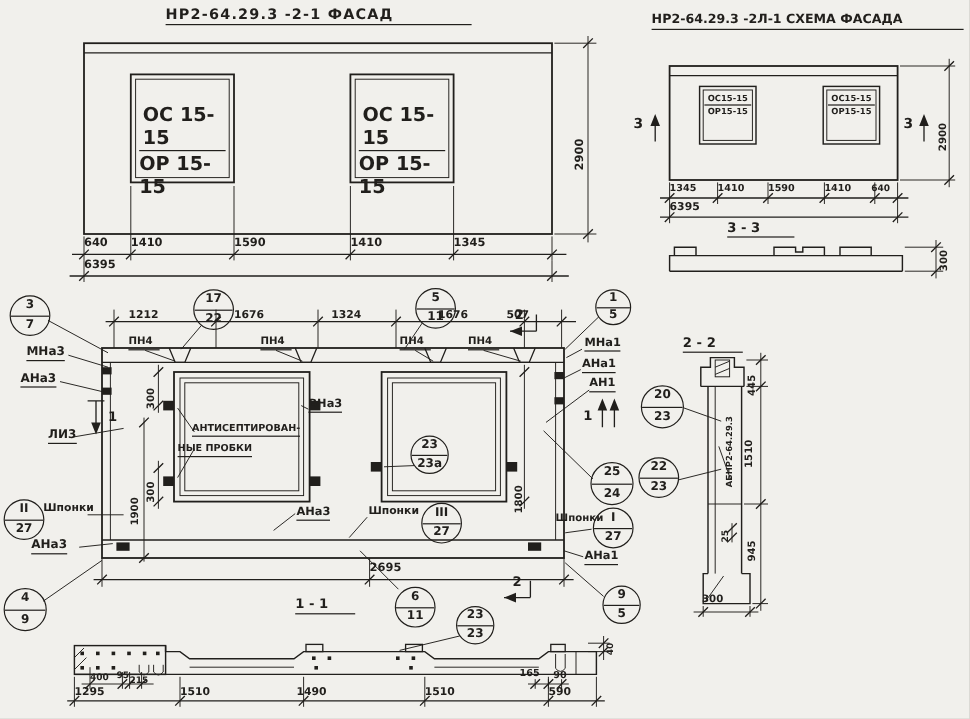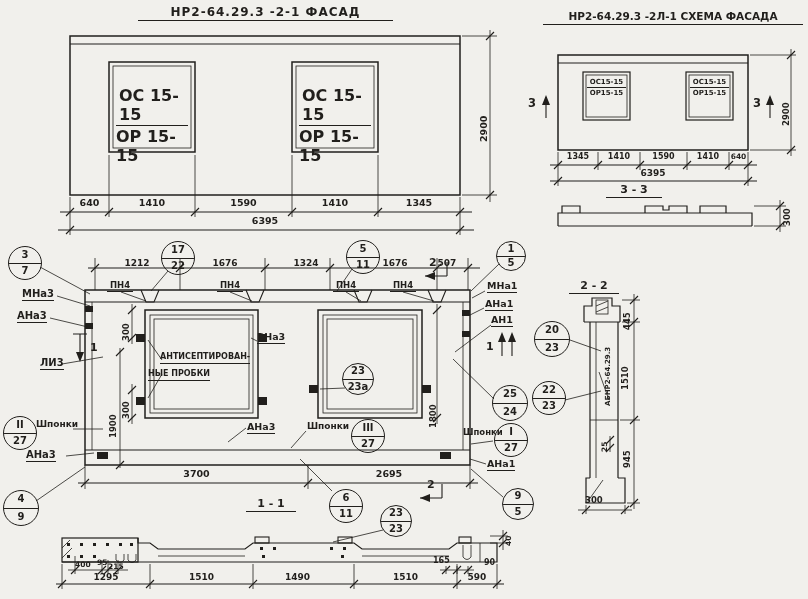--- a/index.html
+++ b/index.html
@@ -2,21 +2,21 @@
 <html><head>
 <meta charset="utf-8">
 <style>
   html,body{margin:0;padding:0;background:#c9c7c2;}
   .sheet{
     position:relative;width:808px;height:599px;overflow:hidden;
     background:#f1f0ec;
     font-family:"DejaVu Sans", sans-serif;color:#211f1c;
   }
   .t{position:absolute;white-space:nowrap;font-weight:700;line-height:1.1;font-size:9.5px;}
-  .c{text-align:center;}
+  .c{text-align:left;}
   .ul{border-bottom:1.3px solid #211f1c;padding-bottom:1px;}
   .vt{transform-origin:0 0;transform:rotate(-90deg);}
   .frac{position:absolute;display:flex;flex-direction:column;align-items:center;font-weight:700;}
   .frac .ftop{border-bottom:1.3px solid #211f1c;padding:0 3px 1px;}
   .frac .fbot{padding-top:1px;}
   .callout{
     position:absolute;border:1.6px solid #211f1c;border-radius:50%;
     box-sizing:border-box;display:flex;flex-direction:column;align-items:stretch;
     overflow:hidden;font-weight:700;background:transparent;
   }
@@ -232,21 +232,20 @@
 <span class="t ul" style="left:487px;top:281px;font-size:9.5px;">МНа1</span>
 <span class="t ul" style="left:485px;top:299px;font-size:9.5px;">АНа1</span>
 <span class="t ul" style="left:491px;top:315px;font-size:9.5px;">АН1</span>
 <span class="t" style="left:486px;top:341px;font-size:11px;">1</span>
 <span class="t" style="left:463px;top:428px;font-size:8.5px;">Шпонки</span>
 <span class="t ul" style="left:487px;top:459px;font-size:9.5px;">АНа1</span>
 <span class="t vt" style="left:122px;top:341px;font-size:8.5px;">300</span>
 <span class="t vt" style="left:109px;top:438px;font-size:8.5px;">1900</span>
 <span class="t vt" style="left:122px;top:419px;font-size:8.5px;">300</span>
 <span class="t vt" style="left:429px;top:428px;font-size:8.5px;">1800</span>
-<span class="t c" style="left:85px;top:469px;width:223px;">3700</span>
 <span class="t c" style="left:308px;top:469px;width:162px;">2695</span>
 <span class="t" style="left:427px;top:479px;font-size:11px;">2</span>
 <span class="t c ul" style="left:246px;top:498px;width:50px;font-size:11px;">1 - 1</span>
 
 <div class="callout" style="left:8px;top:246px;width:34px;height:34px;">
   <span class="cv top">3</span>
   <span class="cv">7</span>
 </div>
 <div class="callout" style="left:161px;top:241px;width:34px;height:34px;">
   <span class="cv top">17</span>
@@ -315,16 +314,16 @@
 
 <span class="t" style="left:75px;top:561px;font-size:7.5px;">400</span>
 <span class="t" style="left:97px;top:559px;font-size:7.5px;">95</span>
 <span class="t" style="left:108px;top:563px;font-size:7.5px;">215</span>
 <span class="t c" style="left:62px;top:573px;width:88px;font-size:9px;">1295</span>
 <span class="t c" style="left:150px;top:573px;width:103px;font-size:9px;">1510</span>
 <span class="t c" style="left:247px;top:573px;width:101px;font-size:9px;">1490</span>
 <span class="t c" style="left:354px;top:573px;width:103px;font-size:9px;">1510</span>
 <span class="t c" style="left:457px;top:573px;width:40px;font-size:9px;">590</span>
 <span class="t" style="left:433px;top:557px;font-size:8px;">165</span>
-<span class="t" style="left:484px;top:559px;font-size:8px;">90</span>
+<span class="t" style="left:461px;top:559px;font-size:8px;">90</span>
 <span class="t vt" style="left:505px;top:546px;font-size:7.5px;">40</span>
 
 </div>
 
 </body></html>

